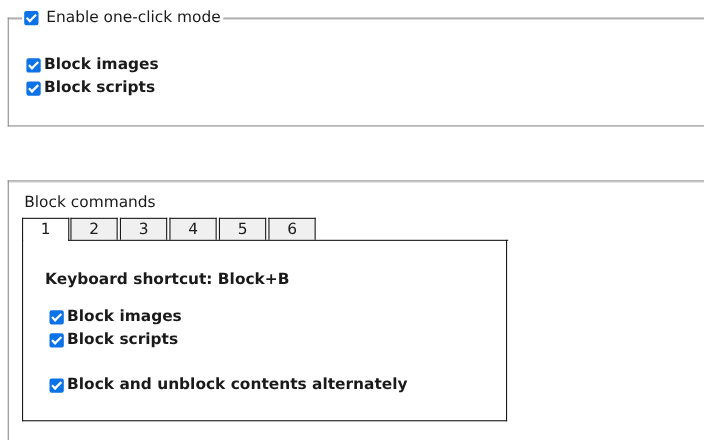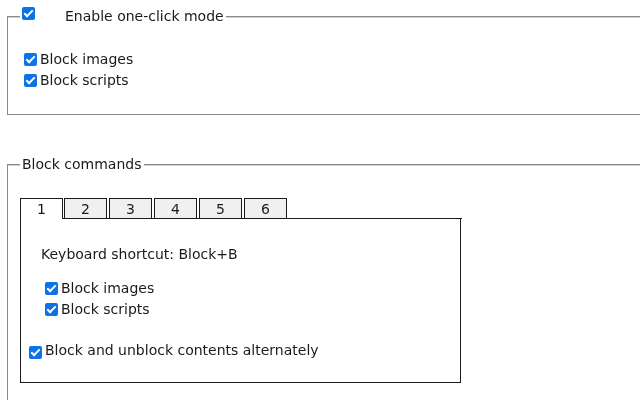--- a/index.html
+++ b/index.html
@@ -10,31 +10,31 @@
   }
   .fs {
     position:absolute; left:7px; width:660px;
     border:1px solid #8a8a8a; border-right:none;
     box-shadow: inset 0 1px 0 #d0d0d0;
   }
   .fs1 { top:16px; height:97px; }
   .fs2 { top:164px; height:260px; border-bottom:none; }
   .legend {
     position:absolute; top:-10px; left:12px; background:#fff; padding:0 2px;
-    display:flex; line-height:18px; white-space:nowrap;gap:23px;
+    display:flex; align-items:center; line-height:18px; white-space:nowrap;
   }
   .cb {
     display:inline-block; width:13px; height:13px; border-radius:2px;
     background:#0b72e7; position:relative; margin-right:3px; flex:0 0 auto;
   }
   .cb::after {
     content:""; position:absolute; left:4px; top:1px; width:3px; height:7px;
     border:solid #fff; border-width:0 2px 2px 0; transform:rotate(45deg);
   }
-  .row { position:absolute; display:flex; align-items:center; line-height:18px; white-space:nowrap; }
+  .row { position:absolute; display:flex; align-items:center; line-height:18px; white-space:nowrap;font-weight:bold; }
   .tabs { position:absolute; left:20px; top:198px; display:flex; }
   .tab {
     width:41px; height:19px; border:1px solid #1a1a1a; border-bottom:none;
     background:#f0f0f0; text-align:center; line-height:21px; margin-right:2px; box-sizing:content-box;
   }
   .tab.active { background:#fff; height:20px; margin-right:0; }
   .tab.active + .tab { margin-left:1px; }
   .panel {
     position:absolute; left:20px; top:218px; width:441px; height:165px;
     border:1px solid #1a1a1a; border-top:none; box-sizing:border-box;
@@ -53,21 +53,21 @@
 <div class="row" style="left:24px;top:50px;">
   <span class="cb"></span>
   <span>Block images</span>
 </div>
 <div class="row" style="left:24px;top:71px;">
   <span class="cb"></span>
   <span>Block scripts</span>
 </div>
 
 <div class="fs fs2">
-  <div class="legend" style="left:12px;">
+  <div class="legend" style="left:12px;margin-top:20px;">
     <span>Block commands</span>
   </div>
 </div>
 
 <div class="tabs">
   <div class="tab active">1</div>
   <div class="tab">2</div>
   <div class="tab">3</div>
   <div class="tab">4</div>
   <div class="tab">5</div>
@@ -80,16 +80,16 @@
   <span>Keyboard shortcut: Block+B</span>
 </div>
 <div class="row" style="left:45px;top:279px;">
   <span class="cb"></span>
   <span>Block images</span>
 </div>
 <div class="row" style="left:45px;top:300px;">
   <span class="cb"></span>
   <span>Block scripts</span>
 </div>
-<div class="row" style="left:29px;top:341px;align-items:flex-end;">
+<div class="row" style="left:45px;top:341px;">
   <span class="cb"></span>
   <span>Block and unblock contents alternately</span>
 </div>
 
 </body></html>

